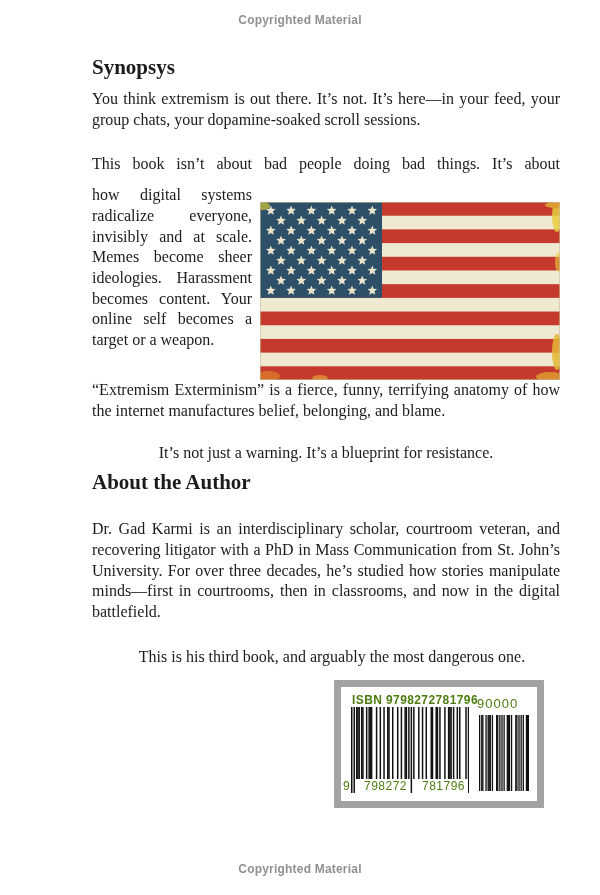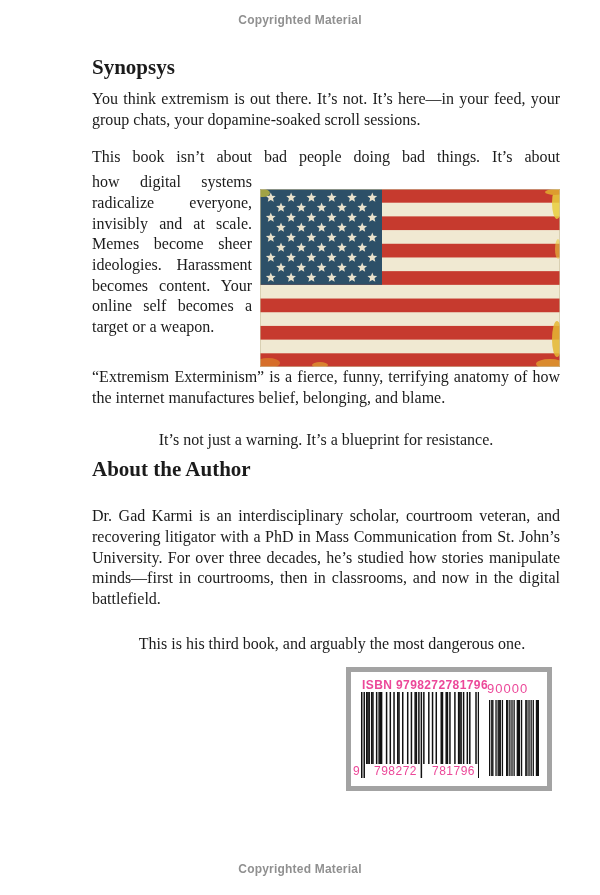--- a/index.html
+++ b/index.html
@@ -19,35 +19,35 @@
     margin:0;font-size:21px;line-height:24px;font-weight:700;
     font-family:"Liberation Serif","DejaVu Serif",serif;
   }
   h1.synopsys{padding-top:55px;}
   h2.about{margin-top:7px;}
   p{margin:0;}
   .para{font-size:16px;line-height:20.7px;text-align:justify;}
   .single{text-align:center;}
   .p1{margin-top:10px;}
   .p2-first{
-    font-size:16px;line-height:20.7px;margin-top:17px;
+    font-size:16px;line-height:20.7px;margin-top:24px;
     text-align:justify;text-align-last:justify;
   }
-  .p2-wrap{font-size:16px;line-height:20.7px;text-align:justify;margin-top:4px;}
+  .p2-wrap{font-size:16px;line-height:20.7px;text-align:justify;margin-top:10px;}
   .flag{
     float:right;width:300px;height:178px;margin:17px 0 0 8px;display:block;
   }
   .p3{clear:both;margin-top:12px;}
   .p4{margin-top:21px;}
   .p5{margin-top:25px;}
   .p6{margin-top:24px;margin-left:12px;}
   .barcode-box{
-    width:196px;height:114px;border:5px solid #a3a3a3;background:#fff;
-    margin:13px 8px 0 auto;position:relative;
-    font-family:"Liberation Sans","DejaVu Sans",sans-serif;color:#ec4899;
+    width:196px;height:114px;border:7px solid #a3a3a3;background:#fff;
+    margin:13px 16px 0 auto;position:relative;
+    font-family:"Liberation Sans","DejaVu Sans",sans-serif;color:#4d7c0f;
   }
   .isbn-label{position:absolute;top:6px;left:11px;font-size:12px;font-weight:700;letter-spacing:.4px;}
   .bc-main{position:absolute;left:10px;top:20px;width:118px;height:86px;}
   .bc-main rect,.bc-supp rect{fill:#111;}
   .bc-digits{position:absolute;left:2px;top:92px;width:140px;height:14px;font-size:12px;line-height:14px;}
   .bc-digits span{position:absolute;background:#fff;letter-spacing:.5px;}
   .bc-digits .d9{left:0;background:transparent;}
   .bc-digits .g1{left:18px;padding:0 3px;}
   .bc-digits .g2{left:76px;padding:0 3px;}
   .bc-price{position:absolute;left:136px;top:9px;width:54px;text-align:left;font-size:13px;letter-spacing:1px;}

